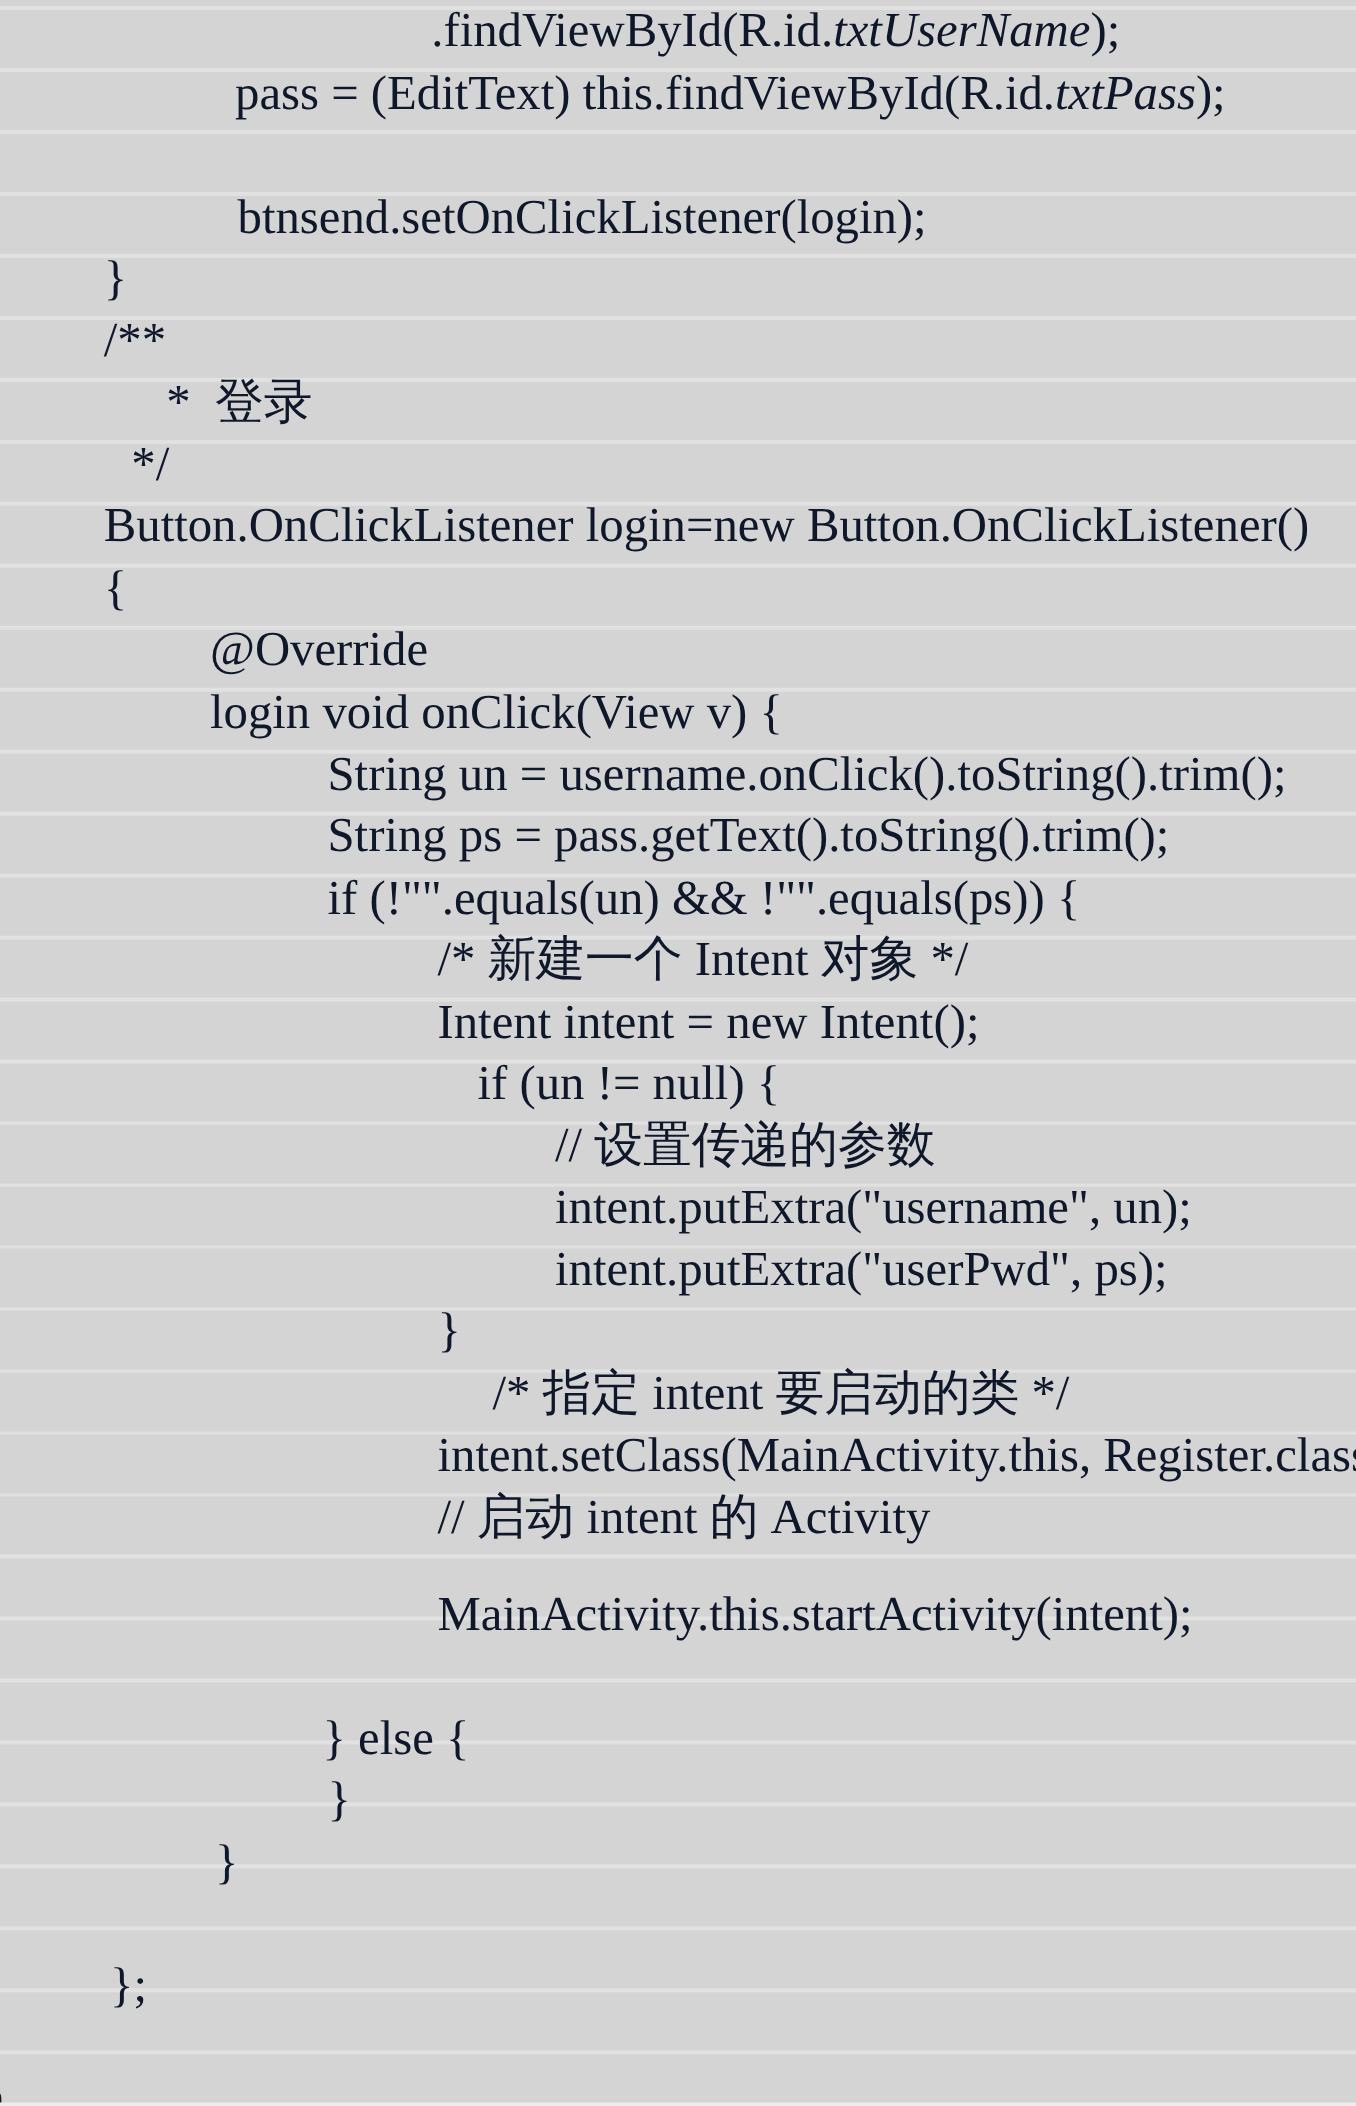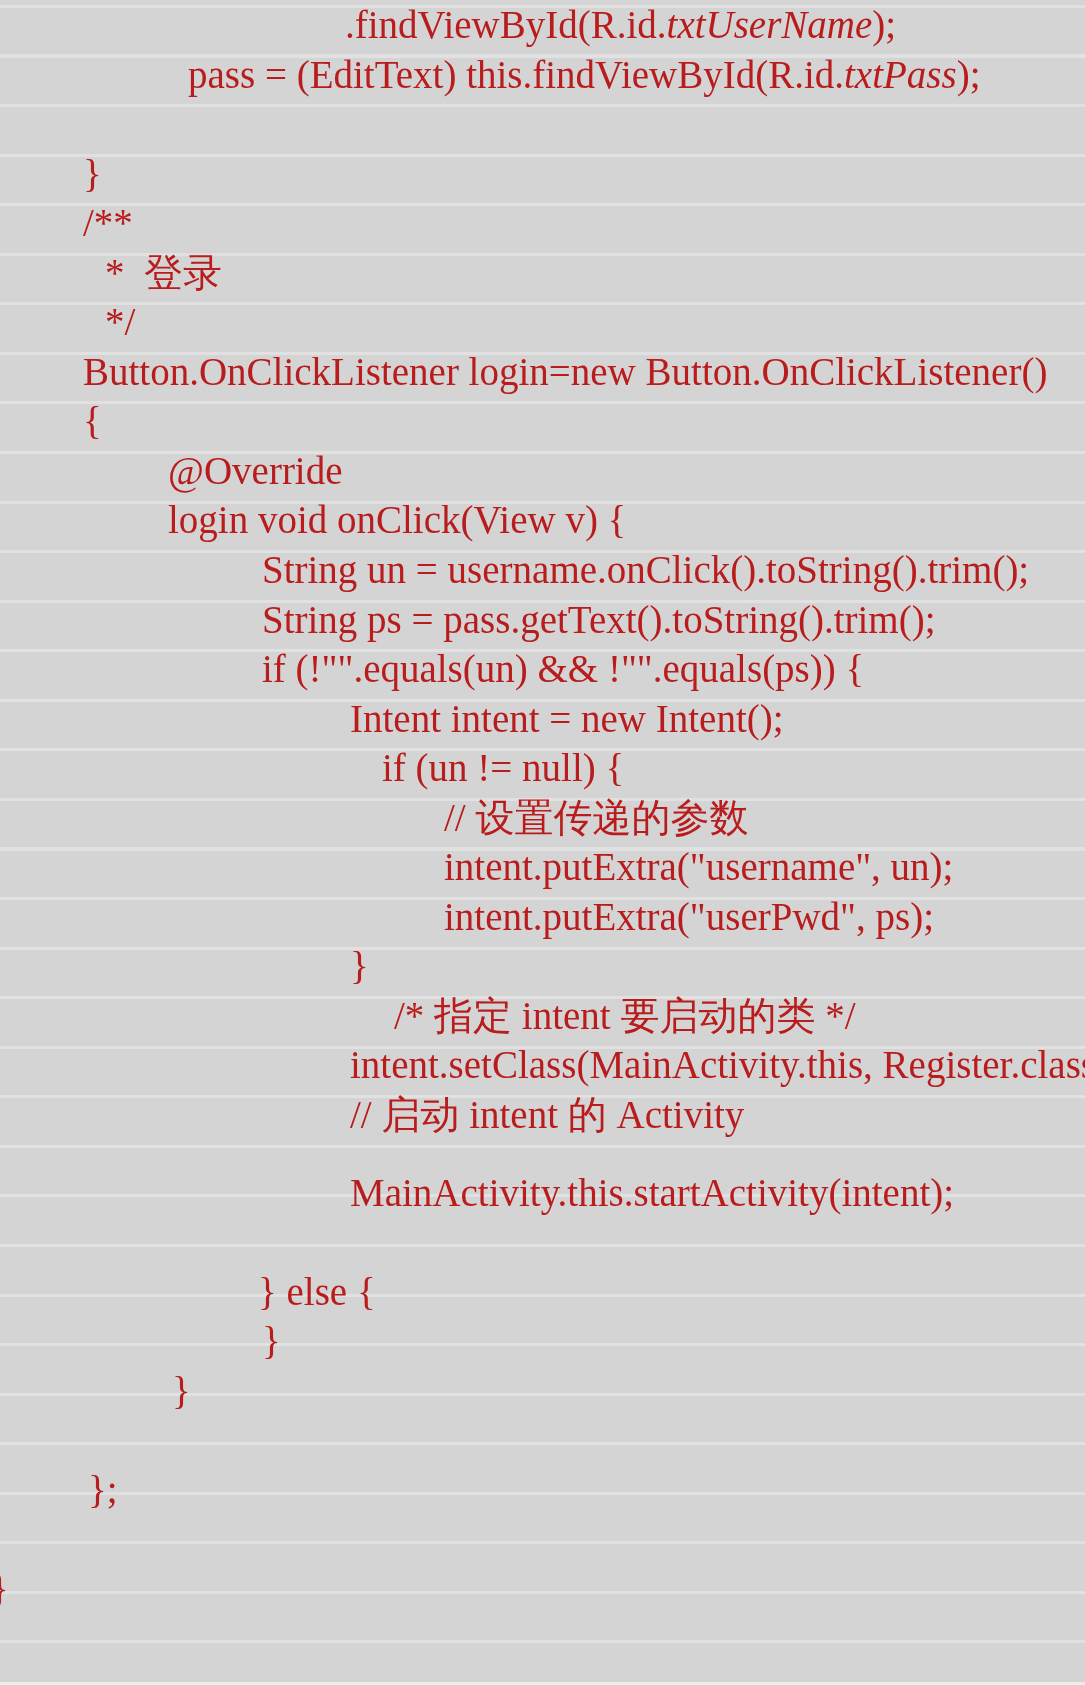--- a/index.html
+++ b/index.html
@@ -30,21 +30,21 @@
   .code-block {
     position: absolute;
     top: 0;
     left: 0;
     width: 100%;
   }
   .code-line {
     height: 49.56px;
     line-height: 49.56px;
     font-size: 39px;
-    color: #b91c1c;
+    color: #0f172a;
     white-space: pre;
     overflow: visible;
   }
   .code-line span.normal { font-weight: normal; font-style: normal; }
   .code-line span.bold   { font-weight: 400;   font-style: normal; }
   .code-line span.italic { font-weight: normal; font-style: italic; }
   .bottom-edge {
     position: absolute;
     left: 0;
     bottom: 0;
@@ -54,31 +54,33 @@
   }
 </style>
 </head>
 <body>
 
 <div class="page">
   <div class="code-block">
       <div class="code-line" style="text-indent: 345px;"><span class="normal">.findViewById(R.id.</span><span class="italic">txtUserName</span><span class="normal">);</span></div>
       <div class="code-line" style="text-indent: 188px;"><span class="normal">pass = (EditText) </span><span class="bold">this</span><span class="normal">.findViewById(R.id.</span><span class="italic">txtPass</span><span class="normal">);</span></div>
       <div class="code-line" style="text-indent: 0px;"></div>
+      <div class="code-line" style="text-indent: 190px;"><span class="normal">btnsend.setOnClickListener(login);</span></div>
       <div class="code-line" style="text-indent: 83px;"><span class="normal">}</span></div>
       <div class="code-line" style="text-indent: 83px;"><span class="normal">/**</span></div>
-      <div class="code-line" style="text-indent: 105px;"><span class="normal">*  登录</span></div>
+      <div class="code-line" style="text-indent: 105px; padding-left: 28px;"><span class="normal">*  登录</span></div>
       <div class="code-line" style="text-indent: 105px;"><span class="normal">*/</span></div>
       <div class="code-line" style="text-indent: 83px;"><span class="normal">Button.OnClickListener login=</span><span class="bold">new</span><span class="normal"> Button.OnClickListener()</span></div>
       <div class="code-line" style="text-indent: 83px;"><span class="normal">{</span></div>
       <div class="code-line" style="text-indent: 168px;"><span class="normal">@Override</span></div>
       <div class="code-line" style="text-indent: 168px;"><span class="bold">login void</span><span class="normal"> onClick(View v) {</span></div>
       <div class="code-line" style="text-indent: 262px;"><span class="normal">String un = username.onClick().toString().trim();</span></div>
       <div class="code-line" style="text-indent: 262px;"><span class="normal">String ps = pass.getText().toString().trim();</span></div>
       <div class="code-line" style="text-indent: 262px;"><span class="bold">if</span><span class="normal"> (!"".equals(un) &amp;&amp; !"".equals(ps)) {</span></div>
+      <div class="code-line" style="text-indent: 350px;"><span class="normal">/* 新建一个 Intent 对象 */</span></div>
       <div class="code-line" style="text-indent: 350px;"><span class="normal">Intent intent = </span><span class="bold">new</span><span class="normal"> Intent();</span></div>
       <div class="code-line" style="text-indent: 350px; margin-left: 32px;"><span class="bold">if</span><span class="normal"> (un != </span><span class="bold">null</span><span class="normal">) {</span></div>
       <div class="code-line" style="text-indent: 444px;"><span class="normal">// 设置传递的参数</span></div>
       <div class="code-line" style="text-indent: 444px;"><span class="normal">intent.putExtra("username", un);</span></div>
       <div class="code-line" style="text-indent: 444px;"><span class="normal">intent.putExtra("userPwd", ps);</span></div>
       <div class="code-line" style="text-indent: 350px;"><span class="normal">}</span></div>
       <div class="code-line" style="text-indent: 350px; margin-left: 44px;"><span class="normal">/* 指定 intent 要启动的类 */</span></div>
       <div class="code-line" style="text-indent: 350px;"><span class="normal">intent.setClass(MainActivity.</span><span class="bold">this</span><span class="normal">, Register.</span><span class="bold">class</span></div>
       <div class="code-line" style="text-indent: 350px;"><span class="normal">// 启动 intent 的 Activity</span></div>
       <div class="code-line" style="text-indent: 350px; margin-top: 28px;"><span class="normal">MainActivity.</span><span class="bold">this</span><span class="normal">.startActivity(intent);</span></div>

